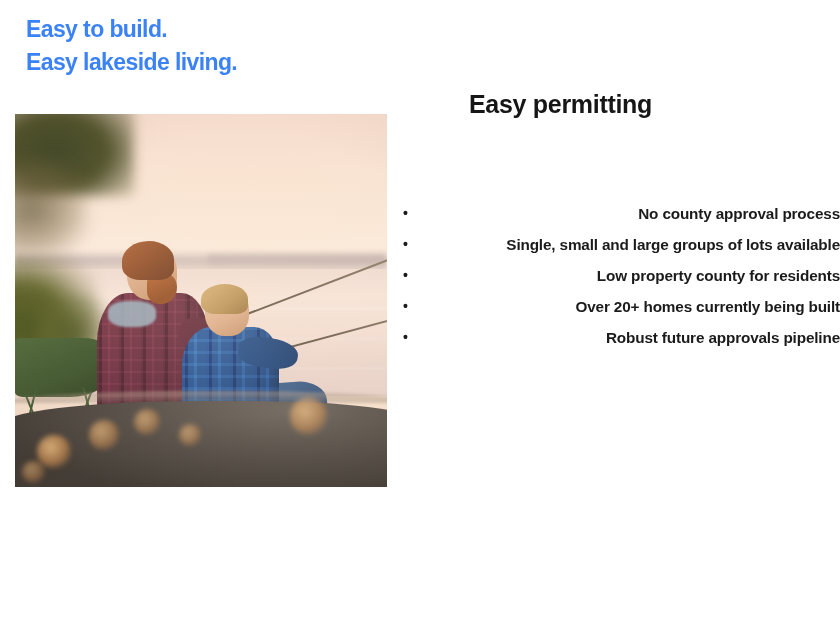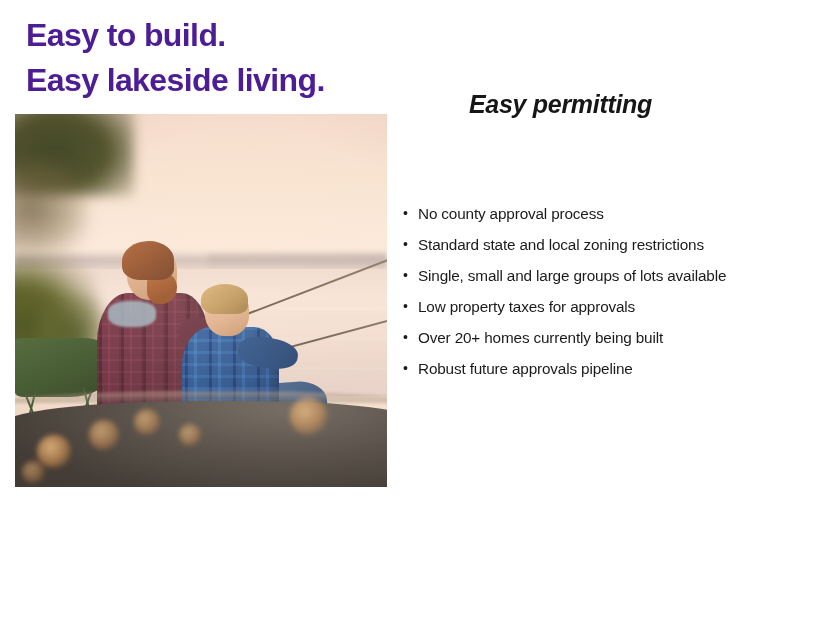--- a/index.html
+++ b/index.html
@@ -15,25 +15,25 @@
     font-family: "Liberation Sans", sans-serif;
     color: #1a1a1a;
   }
 
   
   #slide-title {
     position: absolute;
     left: 26px;
     top: 13px;
     width: 400px;
-    font-size: 32px;
+    font-size: 23px;
     font-weight: bold;
     line-height: 1.42;
     letter-spacing: -0.6px;
-    color: #4c1d95;
+    color: #3b82f6;
   }
   #slide-title .tline { display: block; white-space: nowrap; }
 
   
   #photo {
     position: absolute;
     left: 15px;
     top: 114px;
     width: 372px;
     height: 373px;
@@ -241,39 +241,40 @@
     position: absolute;
     left: 469px;
     top: 86px;
     width: 360px;
     font-size: 25px;
     font-weight: bold;
     line-height: 1.44;
     letter-spacing: -0.3px;
     color: #161616;
   }
-  #right-heading .hline { display: block; white-space: nowrap; font-style: italic; }
+  #right-heading .hline { display: block; white-space: nowrap; }
 
   #bullet-list {
     position: absolute;
     left: 402px;
     top: 198px;
     width: 438px;
     margin: 0;
     padding: 0;
     list-style: none;
   }
   #bullet-list li {
     position: relative;
     padding-left: 16px;
     font-size: 15.3px;
-    font-weight: normal;
+    font-weight: bold;
     line-height: 31px;
     letter-spacing: -0.15px;
     color: #1b1b1b;
+    text-align: right;
   }
   #bullet-list li::before {
     content: "•";
     position: absolute;
     left: 1px;
     top: 0;
     font-size: 14px;
     line-height: 31px;
     color: #1b1b1b;
   }
@@ -341,18 +342,17 @@
 
   <div class="layer warm"></div>
 </figure>
 
 <div id="right-heading">
   <span class="hline">Easy permitting</span>
 </div>
 
 <ul id="bullet-list">
   <li>No county approval process</li>
-  <li>Standard state and local zoning restrictions</li>
   <li>Single, small and large groups of lots available</li>
-  <li>Low property taxes for approvals</li>
+  <li>Low property county for residents</li>
   <li>Over 20+ homes currently being built</li>
   <li>Robust future approvals pipeline</li>
 </ul>
 
 </body></html>

